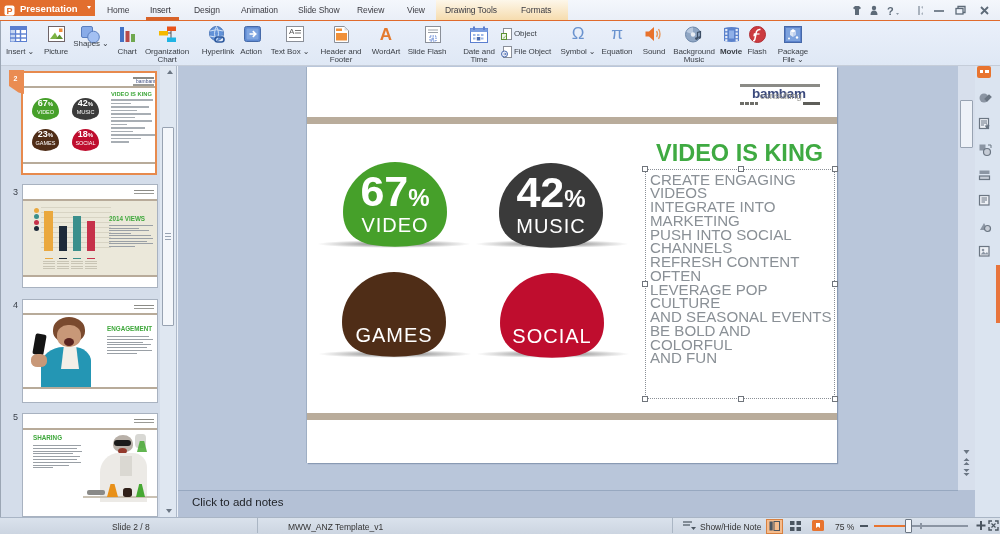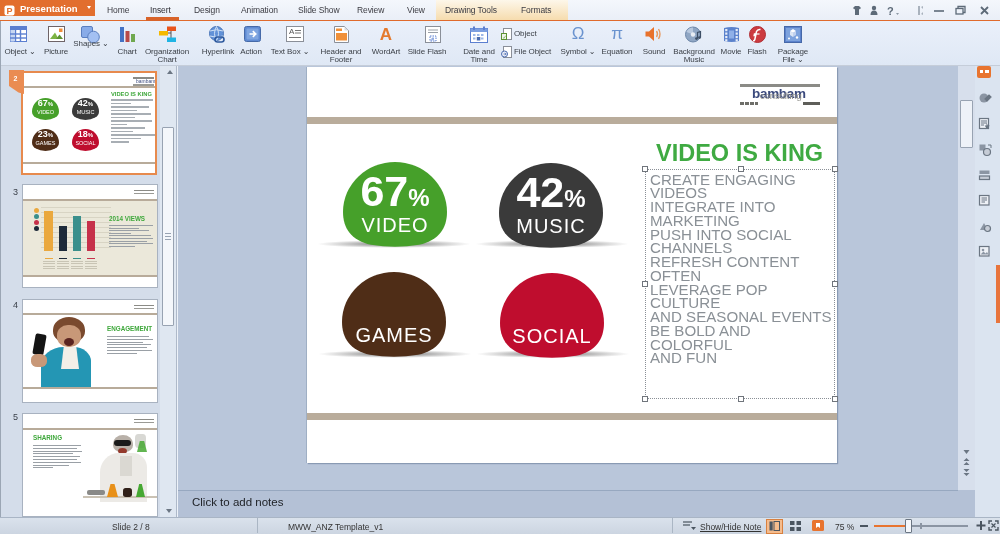--- a/index.html
+++ b/index.html
@@ -47,21 +47,21 @@
 <div class="ricon" style="left:10px;">
 <svg width="17" height="16" viewBox="0 0 17 16">
       <rect x="0.5" y="0.5" width="16" height="15" fill="#fff" stroke="#5b7fd0"></rect>
       <rect x="0.5" y="0.5" width="16" height="3.5" fill="#5b7fd0"></rect>
       <rect x="0.5" y="4" width="4" height="11.5" fill="#c7d7f2"></rect>
       <line x1="5.5" y1="4" x2="5.5" y2="16" stroke="#5b7fd0" stroke-width="1.4"></line>
       <line x1="10.5" y1="4" x2="10.5" y2="16" stroke="#5b7fd0" stroke-width="1.4"></line>
       <line x1="0" y1="8" x2="17" y2="8" stroke="#5b7fd0" stroke-width="1.4"></line>
       <line x1="0" y1="12" x2="17" y2="12" stroke="#5b7fd0" stroke-width="1.4"></line>
     </svg></div>
-<div class="rlabel" style="left:4px;top:48px;width:32px;">Object ⌄</div>
+<div class="rlabel" style="left:4px;top:48px;width:32px;">Insert ⌄</div>
 
 <div class="ricon" style="left:48px;">
 <svg width="17" height="16" viewBox="0 0 17 16">
       <rect x="0.5" y="0.5" width="16" height="15" fill="#fff" stroke="#6e6468"></rect>
       <rect x="11" y="2.5" width="3.5" height="3.5" fill="#ef8d3a"></rect>
       <path d="M2 13 L7 6.5 L10.5 13 Z" fill="#7cb342"></path>
       <path d="M8 13 L11.5 8.5 L15 13 Z" fill="#5d9332"></path>
     </svg></div>
 <div class="rlabel" style="left:40px;top:48px;width:32px;">Picture</div>
 
@@ -203,21 +203,21 @@
         <rect x="2.2" y="6.5" width="2.2" height="2.2"></rect>
         <rect x="2.2" y="10" width="2.2" height="2.2"></rect>
         <rect x="12.6" y="3" width="2.2" height="2.2"></rect>
         <rect x="12.6" y="6.5" width="2.2" height="2.2"></rect>
         <rect x="12.6" y="10" width="2.2" height="2.2"></rect>
         <rect x="2.2" y="13.2" width="2.2" height="2.2"></rect>
         <rect x="12.6" y="13.2" width="2.2" height="2.2"></rect>
       </g>
       <rect x="6" y="4.5" width="5" height="8" fill="#8fb0e8"></rect>
     </svg></div>
-<div class="rlabel" style="left:714px;top:48px;width:34px;">Movie</div>
+<div class="rlabel" style="left:714px;top:48px;width:34px;font-weight:bold;">Movie</div>
 
 <div class="ricon" style="left:749px;">
 <svg width="17" height="17" viewBox="0 0 17 17">
       <circle cx="8.5" cy="8.5" r="8" fill="#cc3b40"></circle>
       <circle cx="8.5" cy="8.5" r="8" fill="none" stroke="#b02f35"></circle>
       <path d="M11.5 3.5 Q8.5 3 7.5 5.5 L7 8 H5.5 L5.2 9.5 H6.7 L5.8 13.5 Q5.5 15 4 14.8" stroke="#fff" stroke-width="1.5" fill="none"></path>
       <line x1="6.5" y1="8" x2="10.5" y2="8" stroke="#fff" stroke-width="1.2"></line>
     </svg></div>
 <div class="rlabel" style="left:742px;top:48px;width:30px;">Flash</div>
 
@@ -541,21 +541,21 @@
 <div class="abs" style="left:288px;top:522px;font-size:8.5px;color:#333;">MWW_ANZ Template_v1</div>
 <div class="abs" style="left:672px;top:518px;width:1px;height:15px;background:#aab6c4;"></div>
 
 <svg class="abs" style="left:682px;top:520px;" width="15" height="11" viewBox="0 0 15 11">
     <g stroke="#4a5560" stroke-width="1.2" fill="none">
       <line x1="1" y1="2" x2="10" y2="2"></line>
       <line x1="1" y1="5" x2="8" y2="5"></line>
     </g>
     <path d="M9 7 L14 7 L11.5 10 Z" fill="#4a5560"></path>
   </svg>
-<div class="abs" style="left:700px;top:522px;font-size:8.5px;color:#333;text-decoration:underline;">Show/Hide Note</div>
+<div class="abs" style="left:700px;top:522px;font-size:8.5px;color:#333;">Show/Hide Note</div>
 
 <div class="abs" style="left:766px;top:518.5px;width:17px;height:15px;background:#f5bc8d;border:1px solid #d8803f;"></div>
 <svg class="abs" style="left:769px;top:521px;" width="11" height="10" viewBox="0 0 11 10">
     <rect x="0.5" y="0.5" width="3.2" height="9" fill="#4a5560"></rect>
     <rect x="5" y="0.5" width="5.5" height="9" fill="none" stroke="#4a5560"></rect>
   </svg>
 <svg class="abs" style="left:790px;top:521px;" width="12" height="10" viewBox="0 0 12 10">
     <g fill="#4a5560">
       <rect x="0" y="0" width="4.5" height="4"></rect>
       <rect x="6.5" y="0" width="4.5" height="4"></rect>

